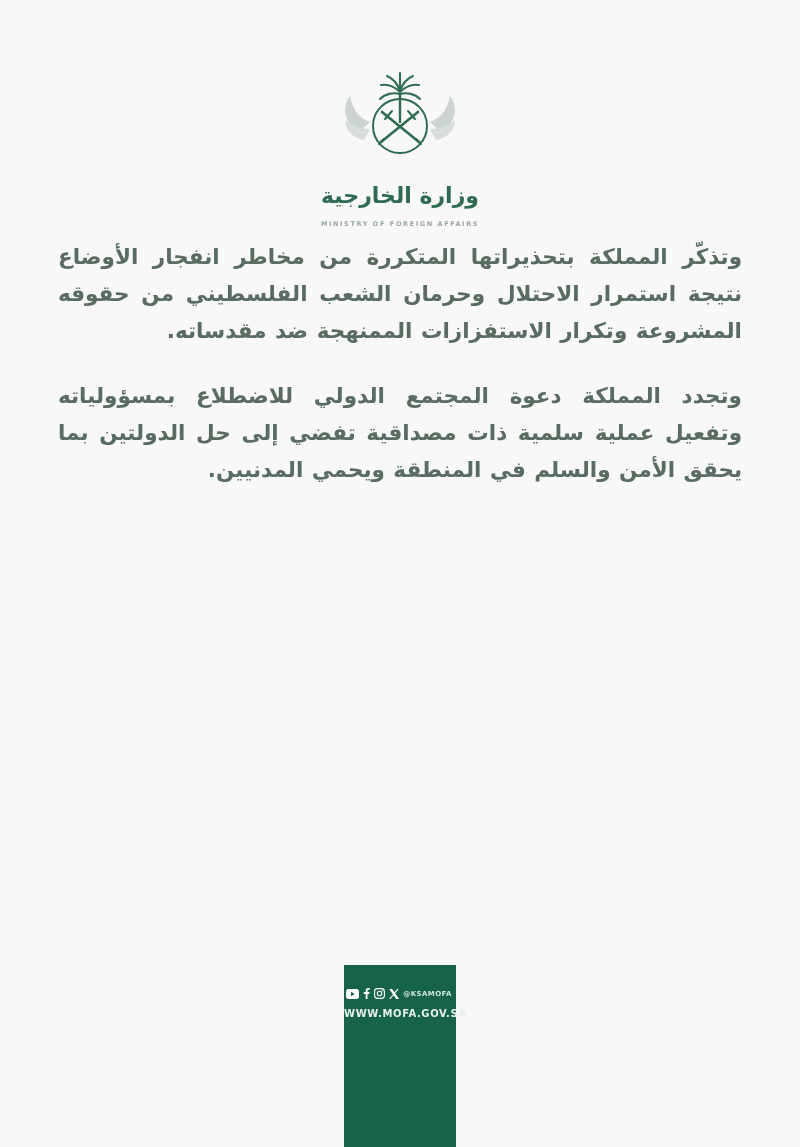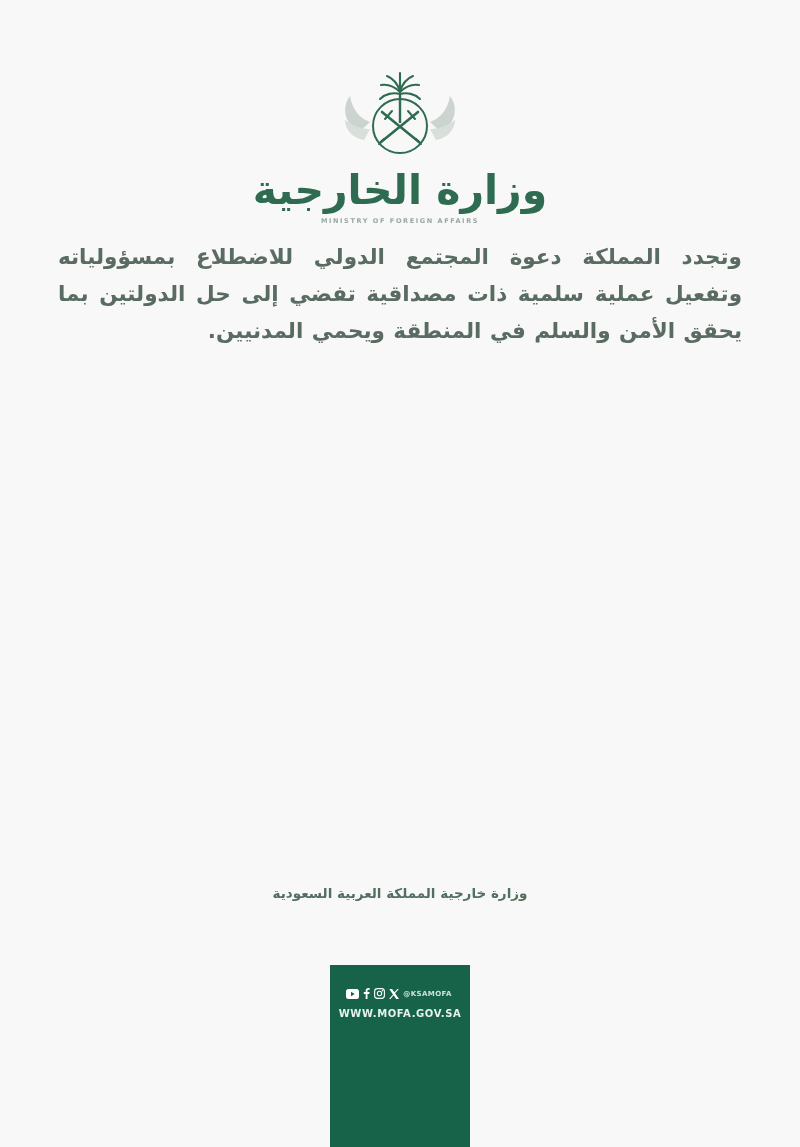--- a/index.html
+++ b/index.html
@@ -17,29 +17,29 @@
   
   .header {
     position: absolute;
     top: 68px;
     left: 0;
     width: 100%;
     text-align: center;
   }
   .emblem { display: block; margin: 0 auto; }
   .calligraphy {
-    margin-top: 0;
-    font-size: 41px;
+    margin-top: 16px;
+    font-size: 22px;
     font-weight: 700;
     color: #2e6b50;
     line-height: 1.1;
     direction: rtl;
   }
   .ministry-en {
-    margin-top: 4px;
+    margin-top: 12px;
     font-size: 6.5px;
     letter-spacing: 1.6px;
     color: #9aa8a1;
     font-weight: 700;
   }
 
   
   .statement {
     position: absolute;
     top: 238px;
@@ -78,21 +78,21 @@
     color: #517060;
     line-height: 22px;
   }
 
   
   .social-box {
     position: absolute;
     bottom: 0;
     left: 50%;
     transform: translateX(-50%);
-    width: 140px;
+    width: 112px;
     height: 182px;
     background: #16634a;
     text-align: center;
     padding-top: 22px;
   }
   .icons-row {
     display: flex;
     align-items: center;
     justify-content: center;
     gap: 4px;
@@ -149,25 +149,25 @@
         <path d="M65 23 C62 14 57 10 52 8"></path>
         <path d="M65 23 C68 14 73 10 78 8"></path>
         <path d="M65 22 L65 5"></path>
       </g>
     </svg>
     <div class="calligraphy">وزارة الخارجية</div>
     <div class="ministry-en">MINISTRY OF FOREIGN AFFAIRS</div>
   </div>
 
   <div class="statement">
+    <p>وتذكّر المملكة بتحذيراتها المتكررة من مخاطر انفجار الأوضاع نتيجة استمرار الاحتلال وحرمان الشعب الفلسطيني من حقوقه المشروعة وتكرار الاستفزازات الممنهجة ضد مقدساته.</p>
     <p>وتجدد المملكة دعوة المجتمع الدولي للاضطلاع بمسؤولياته وتفعيل عملية سلمية ذات مصداقية تفضي إلى حل الدولتين بما يحقق الأمن والسلم في المنطقة ويحمي المدنيين.</p>
   </div>
 
   <div class="footer">
-    <div class="ministry-line">وزارة خارجية المملكة العربية السعودية</div>
   </div>
 
   <div class="social-box">
     <div class="icons-row">
       <span class="icon">
         <svg width="13" height="10" viewBox="0 0 13 10">
           <rect width="13" height="10" rx="2.5" fill="#ffffff"></rect>
           <path d="M5 2.8 L8.7 5 L5 7.2 Z" fill="#16634a"></path>
         </svg>
       </span>

